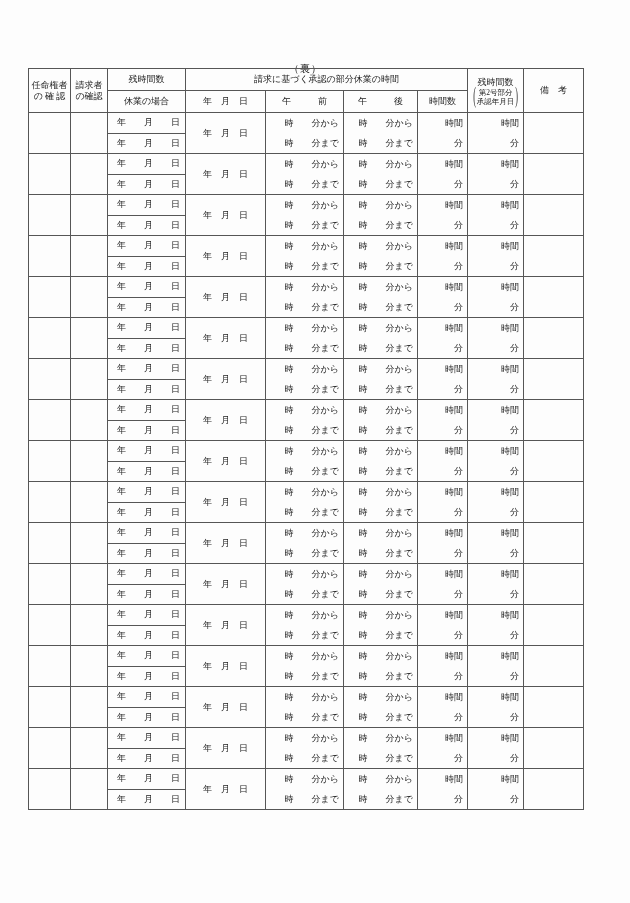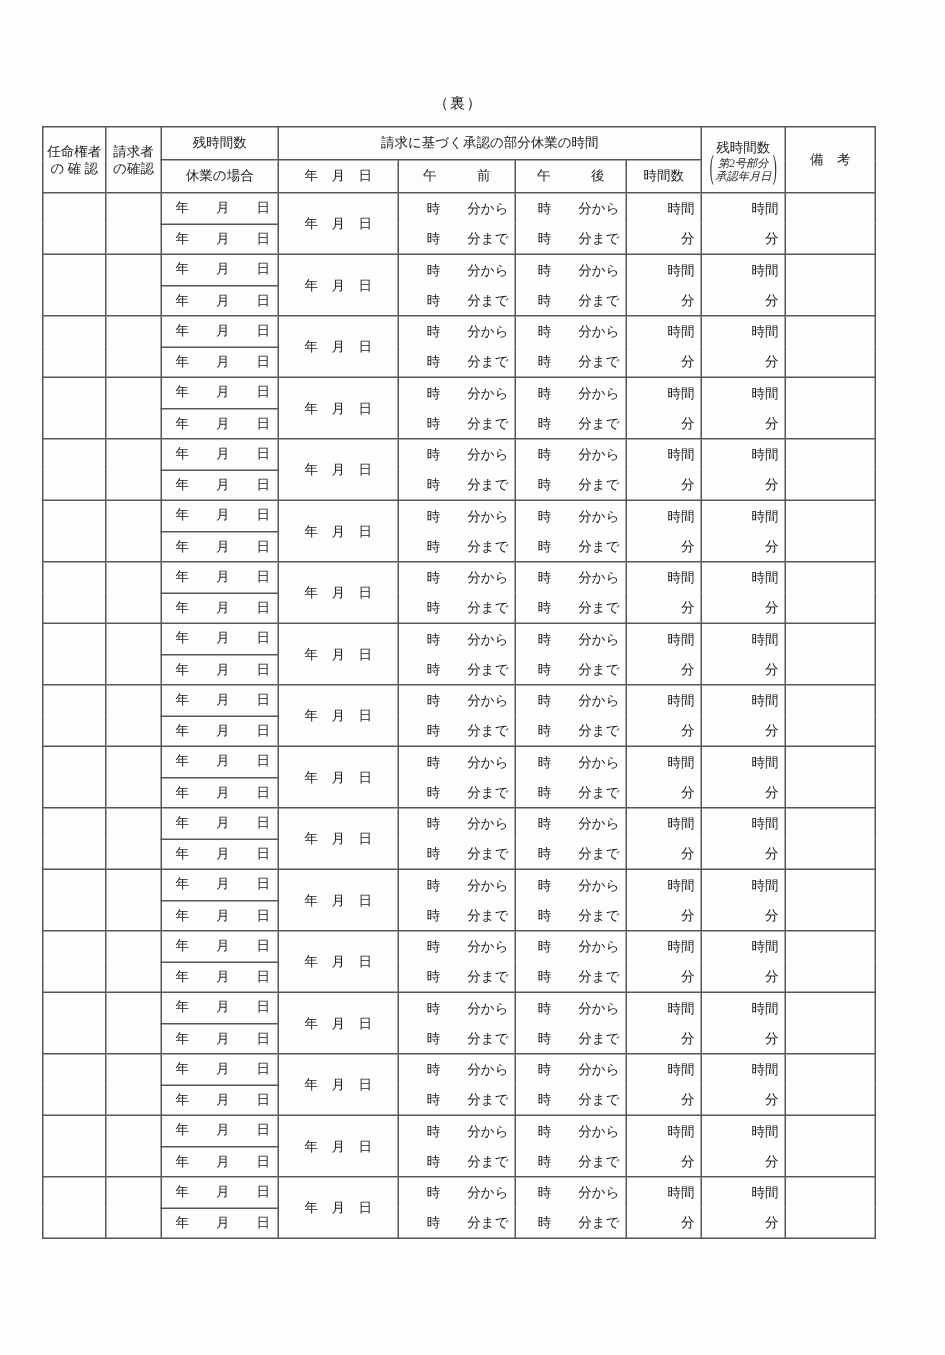--- a/index.html
+++ b/index.html
@@ -10,21 +10,21 @@
     color:#1c1c1c;
   }
   .page { position:absolute; left:0; top:0; width:630px; height:903px; background:#fdfdfd; }
 
   .side-label {
     position:absolute; left:28px; top:62px; width:555px;
     text-align:center; font-size:10px; letter-spacing:1px;
   }
 
   table.form {
-    position:absolute; left:28px; top:84px;
+    position:absolute; left:28px; top:68px;
     width:555px; table-layout:fixed;
     border-collapse:collapse;
     border:1.5px solid #3f3f3f;
   }
   th, td {
     border:1px solid #565656;
     padding:0; font-weight:normal;
     font-size:9px; vertical-align:middle;
     overflow:hidden; white-space:nowrap;
   }
@@ -35,21 +35,21 @@
   .two-line div { line-height:11px; }
 
   .zan { display:flex; flex-direction:column; align-items:center; justify-content:center; }
   .zan-title { line-height:12px; }
   .paren-row { display:flex; align-items:center; justify-content:center; }
   .big-paren {
     display:inline-block; font-size:9px; line-height:9px;
     transform:scaleY(2.5) scaleX(0.9); transform-origin:center;
     padding:0 1px; color:#2a2a2a;
   }
-  .paren-lines div { font-size:7.5px; line-height:9px; text-align:center; letter-spacing:0;font-style:italic; }
+  .paren-lines div { font-size:7.5px; line-height:9px; text-align:center; letter-spacing:0; }
 
   td.c-date-sub  { text-align:right; padding-right:5px; line-height:19px; }
   td.c-date-main { text-align:center; }
   td.c-stack div { height:20px; line-height:20px; text-align:right; padding-right:4px; }
 </style>
 </head>
 <body>
 
 <div class="page">
 

